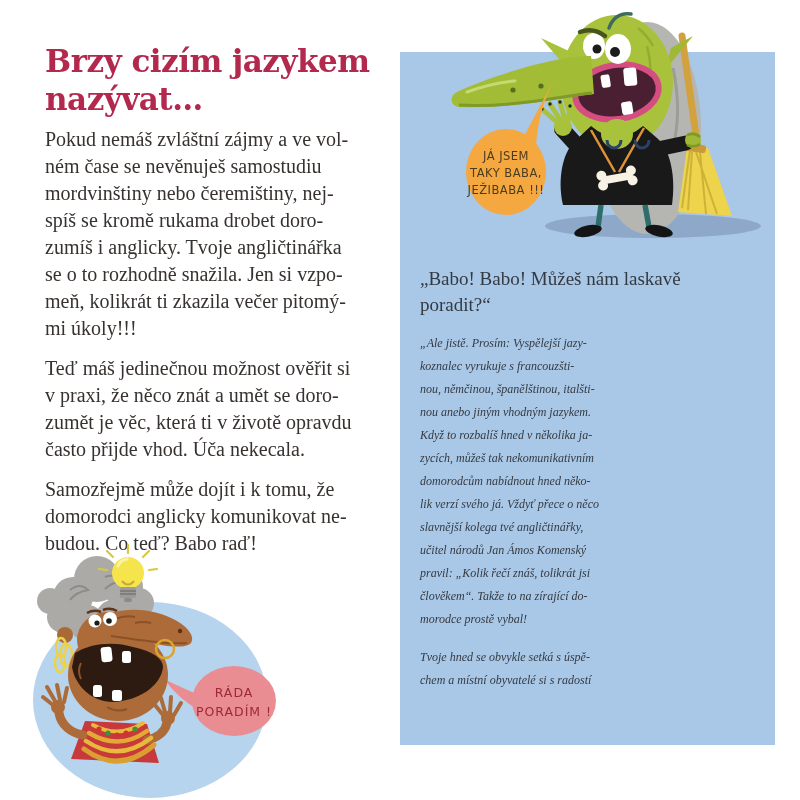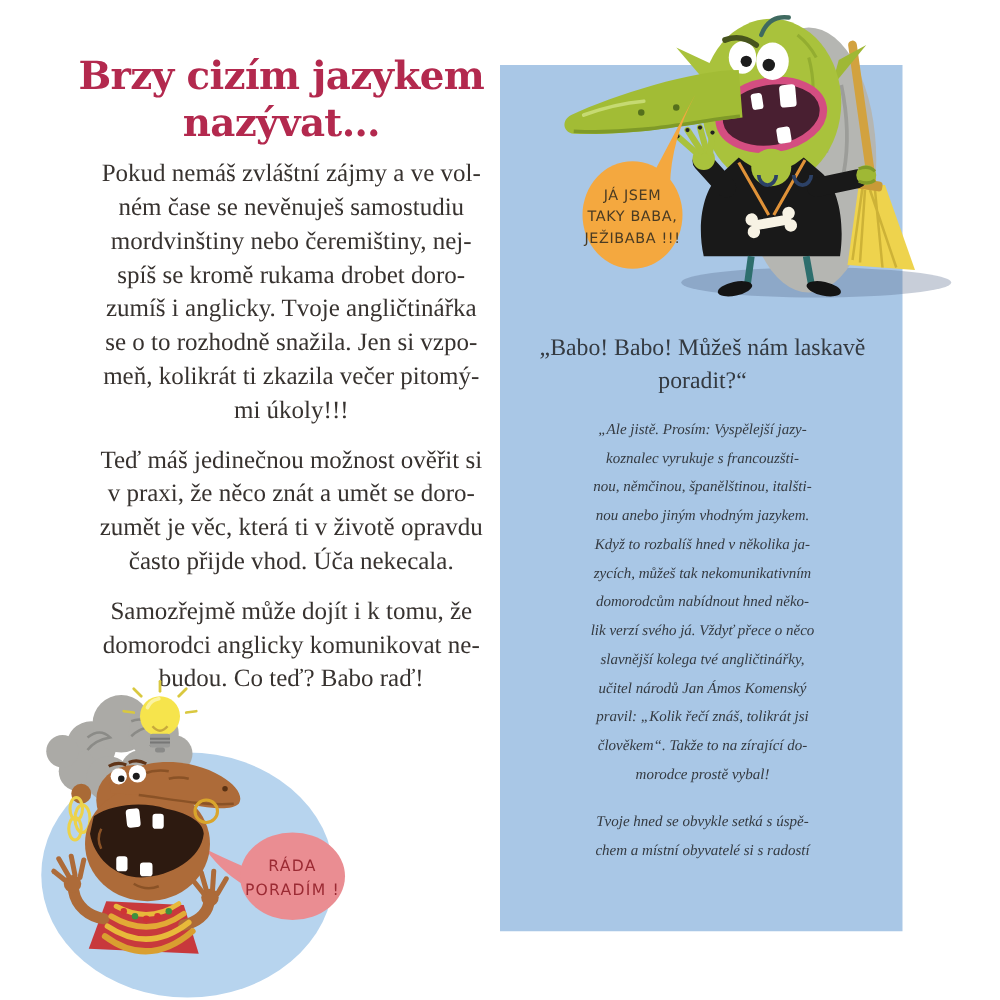--- a/index.html
+++ b/index.html
@@ -1,32 +1,32 @@
 <!DOCTYPE html>
 <html><head>
 <meta charset="utf-8">
 <style>
   html,body{margin:0;padding:0;}
   .page{
     position:relative;width:800px;height:800px;background:#ffffff;
-    overflow:hidden;font-family:"Liberation Serif",serif;color:#37322f;text-align:center;
+    overflow:hidden;font-family:"Liberation Serif",serif;color:#37322f;
   }
   .title{
     position:absolute;left:45px;top:42px;width:360px;
     font-family:"DejaVu Serif",serif;font-weight:700;
     font-size:31px;line-height:38px;letter-spacing:-0.5px;
     color:#b3294e;white-space:pre-line;margin:0;
   }
-  .left-col{position:absolute;left:45px;top:126px;width:352px;margin-left:12px;}
+  .left-col{position:absolute;left:45px;top:126px;width:352px;}
   .left-col p{
     margin:0 0 13px 0;font-size:20px;line-height:27px;
     white-space:pre-line;color:#37322f;
   }
   .panel{
-    position:absolute;left:400px;top:52px;width:322px;height:693px;
+    position:absolute;left:400px;top:52px;width:375px;height:693px;
     background:#a9c7e6;
   }
   .panel-text{position:absolute;left:20px;top:214px;width:284px;color:#343a41;}
   .panel-text .question{margin:0 0 14px 0;font-size:19px;line-height:26px;white-space:pre-line;}
   .panel-text .speaker{margin:0 0 11px 0;font-size:19px;line-height:24px;}
   .panel-text .answer{margin:0 0 15px 0;font-size:12px;line-height:23px;font-style:italic;white-space:pre-line;}
   .illus{position:absolute;}
   .witch-svg{left:395px;top:0;width:380px;height:270px;}
   .granny-svg{left:15px;top:535px;width:300px;height:270px;}
   svg text.bubble-txt{

